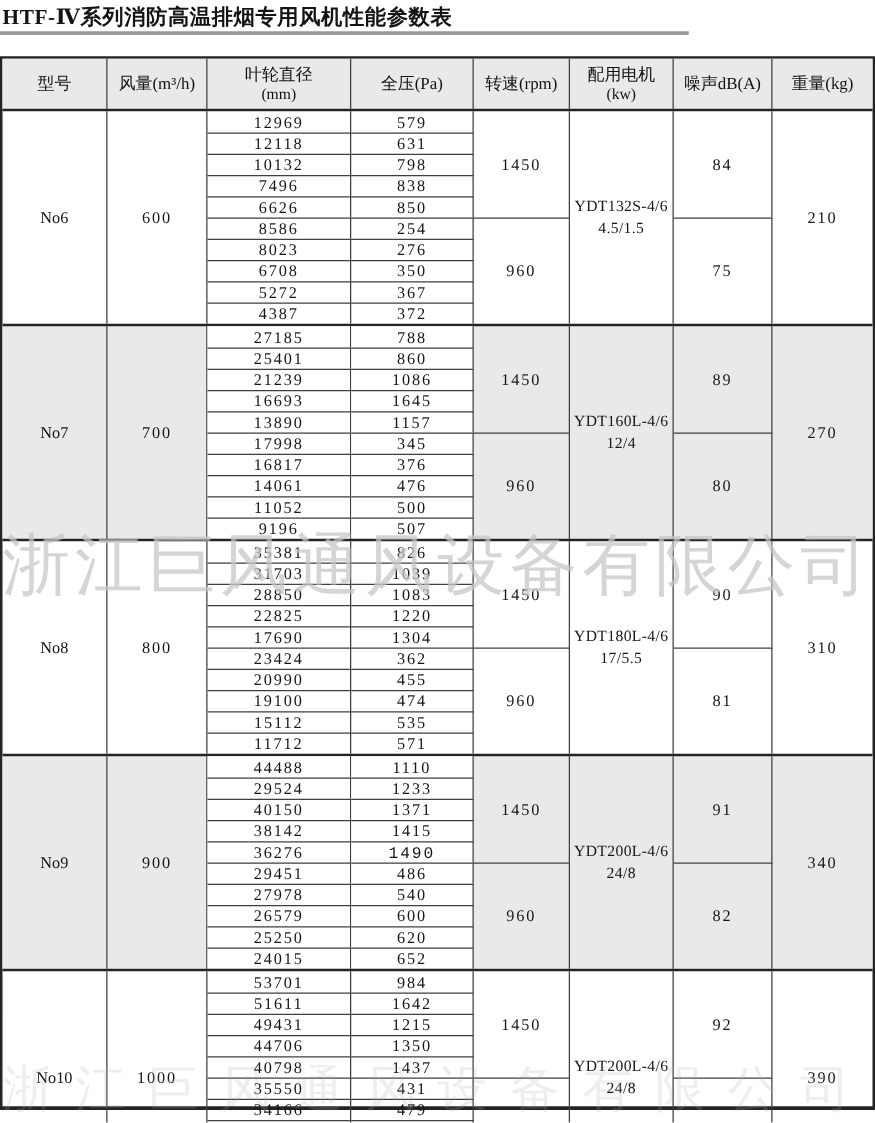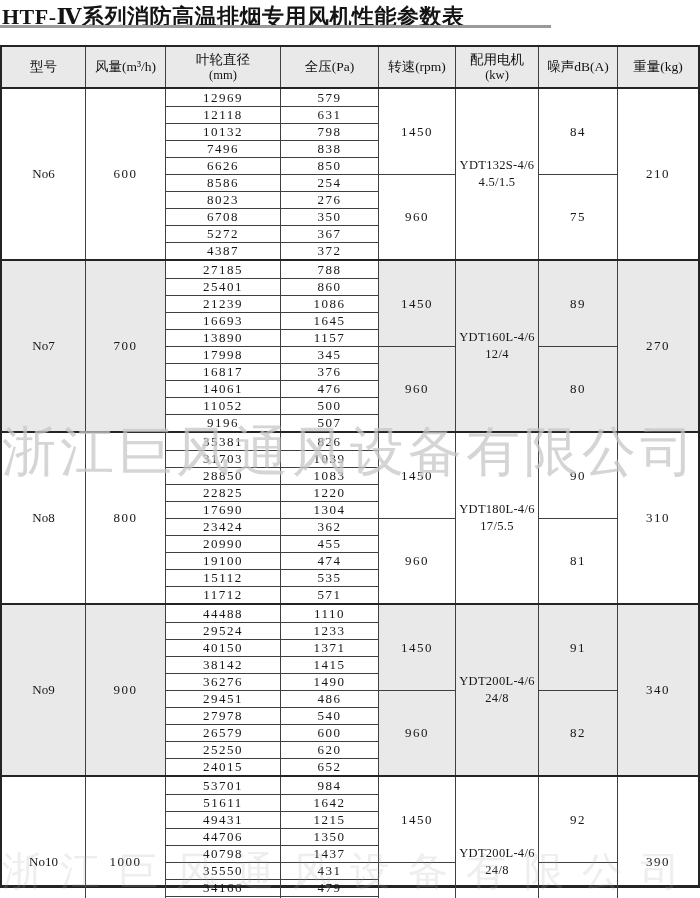--- a/index.html
+++ b/index.html
@@ -6,21 +6,21 @@
     --shade:#e9e9e9;
     --border-thin:#3f3f3f;
     --border-heavy:#242424;
     --wm:rgba(150,150,150,0.40);
   }
   html,body{margin:0;padding:0;}
   body{background:#ffffff;width:700px;height:898px;overflow:hidden;
        font-family:"Liberation Serif","DejaVu Serif",serif;}
   .page{position:relative;width:700px;height:898px;background:#fff;}
 
-  .title{position:absolute;top:2px;left:2px;font-size:22px;font-weight:bold;
+  .title{position:absolute;top:2px;left:2px;font-size:17px;font-weight:bold;
          color:#141414;letter-spacing:0.5px;white-space:nowrap;}
   .title-rule{position:absolute;top:25px;left:0;width:551px;height:3px;
          background:#9a9a9a;}
 
   .spec-table{position:absolute;top:45px;left:0;width:700px;height:843px;
          box-sizing:border-box;border:2px solid var(--border-heavy);
          border-bottom-width:3px;display:flex;flex-direction:column;background:#fff;}
 
   .header{height:40px;flex:none;display:grid;
          grid-template-columns:84px 80px 115px 98px 77px 83px 79px 1fr;
@@ -201,21 +201,21 @@
           <div class="cell num data bt" style="grid-area: 5 / 3 / 6;">36276</div>
           <div class="cell num data bt" style="grid-area: 6 / 3 / 7;">29451</div>
           <div class="cell num data bt" style="grid-area: 7 / 3 / 8;">27978</div>
           <div class="cell num data bt" style="grid-area: 8 / 3 / 9;">26579</div>
           <div class="cell num data bt" style="grid-area: 9 / 3 / 10;">25250</div>
           <div class="cell num data bt" style="grid-area: 10 / 3 / 11; text-align: center;">24015</div>
           <div class="cell num data" style="grid-area: 1 / 4 / 2;">1110</div>
           <div class="cell num data bt" style="grid-area: 2 / 4 / 3;">1233</div>
           <div class="cell num data bt" style="grid-area: 3 / 4 / 4;">1371</div>
           <div class="cell num data bt" style="grid-area: 4 / 4 / 5;">1415</div>
-          <div class="cell num data bt" style="grid-area: 5 / 4 / 6;">1490</div>
+          <div class="cell num data bt" style="grid-area: 5 / 4 / 6; font-family: Liberation Mono, monospace;">1490</div>
           <div class="cell num data bt" style="grid-area: 6 / 4 / 7;">486</div>
           <div class="cell num data bt" style="grid-area: 7 / 4 / 8;">540</div>
           <div class="cell num data bt" style="grid-area: 8 / 4 / 9;">600</div>
           <div class="cell num data bt" style="grid-area: 9 / 4 / 10;">620</div>
           <div class="cell num data bt" style="grid-area: 10 / 4 / 11;">652</div>
           <div class="cell num" style="grid-area: 1 / 5 / 6;">1450</div>
           <div class="cell num bt" style="grid-area: 6 / 5 / 11;">960</div>
           <div class="cell motor" style="grid-area: 1 / 6 / 11;">
             <div>YDT200L-4/6</div>
             <div>24/8</div>

